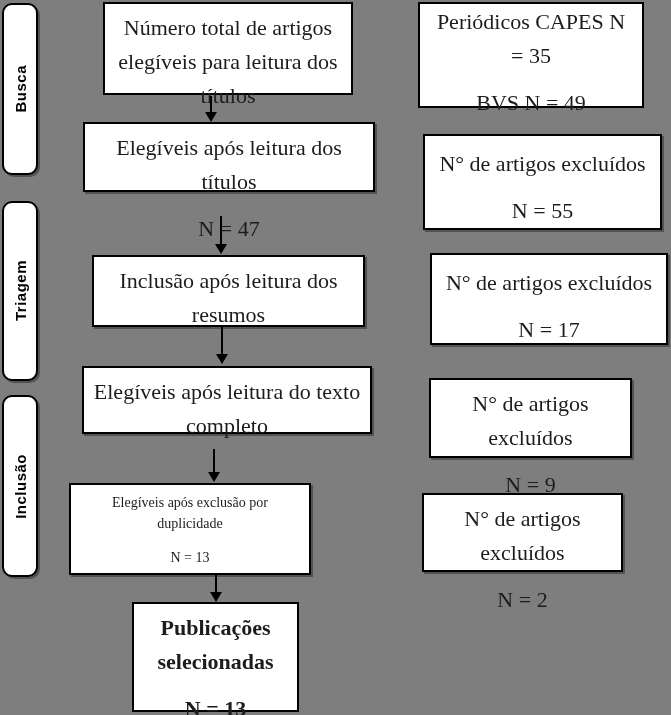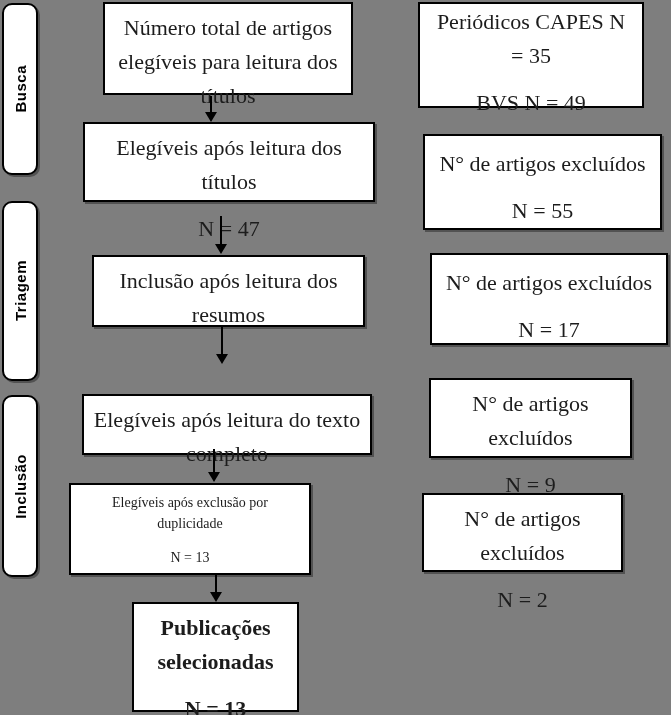--- a/index.html
+++ b/index.html
@@ -43,23 +43,23 @@
     text-align:center;
     color:#1c1c1c;
     font-size:22px;
     line-height:1.55;
     padding:7px 8px 4px 8px;
   }
   .nbox .n-line{display:block;margin-top:13px;}
   .shadowed{box-shadow:2px 2px 0 rgba(0,0,0,0.35);}
 
   .flow-1{left:103px;top:2px;width:250px;height:93px;}
-  .flow-2{left:83px;top:122px;width:292px;height:80px;}
+  .flow-2{left:83px;top:122px;width:292px;height:70px;}
   .flow-3{left:92px;top:255px;width:273px;height:72px;}
-  .flow-4{left:82px;top:366px;width:290px;height:61px;margin-top:28px;}
+  .flow-4{left:82px;top:366px;width:290px;height:68px;}
   .flow-5{left:69px;top:483px;width:242px;height:92px;font-size:14px;line-height:1.5;}
   .flow-6{left:132px;top:602px;width:167px;height:110px;font-weight:bold;}
 
   .src-1{left:418px;top:2px;width:226px;height:106px;padding-top:1px;}
   .excl-1{left:423px;top:134px;width:239px;height:96px;padding-top:11px;}
   .excl-2{left:430px;top:253px;width:238px;height:92px;padding-top:11px;}
   .excl-3{left:429px;top:378px;width:203px;height:80px;}
   .excl-4{left:422px;top:493px;width:201px;height:79px;}
 
   

